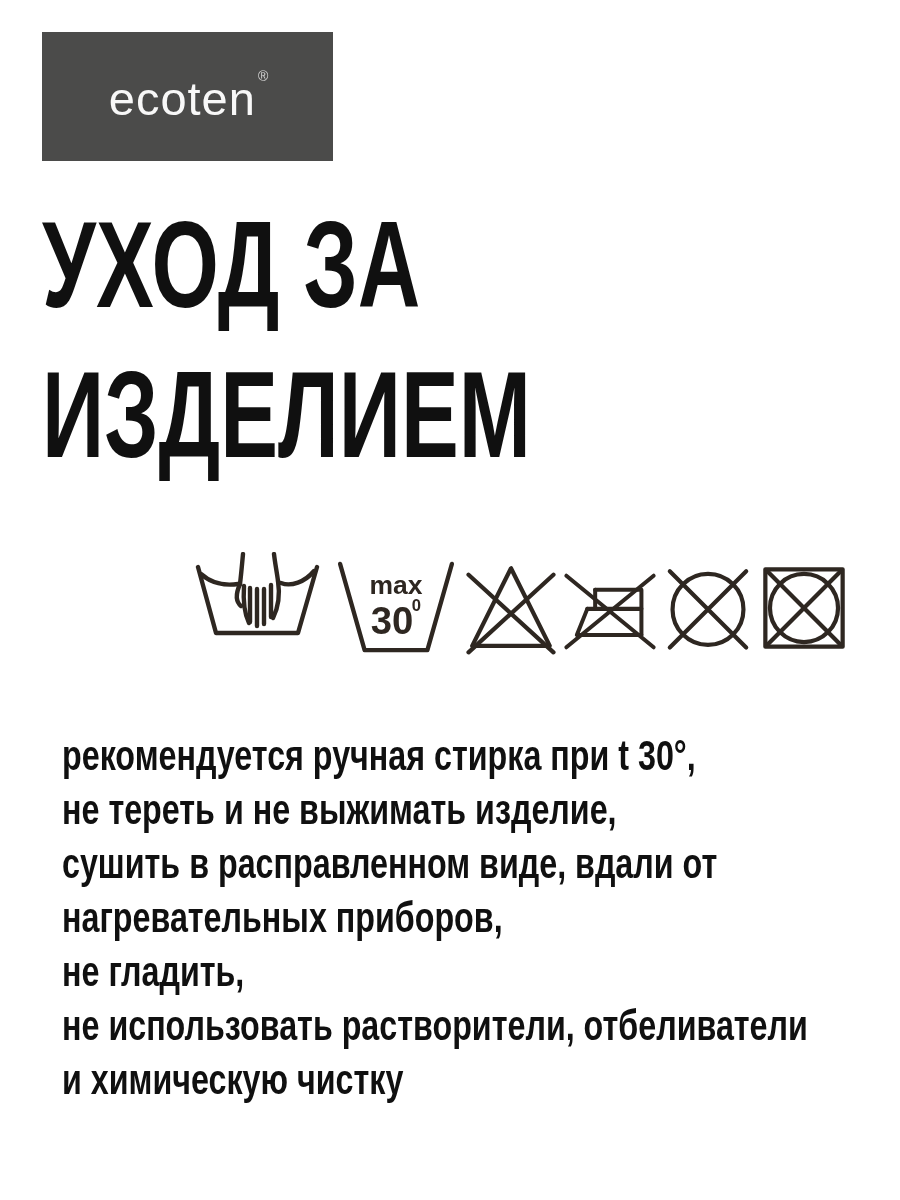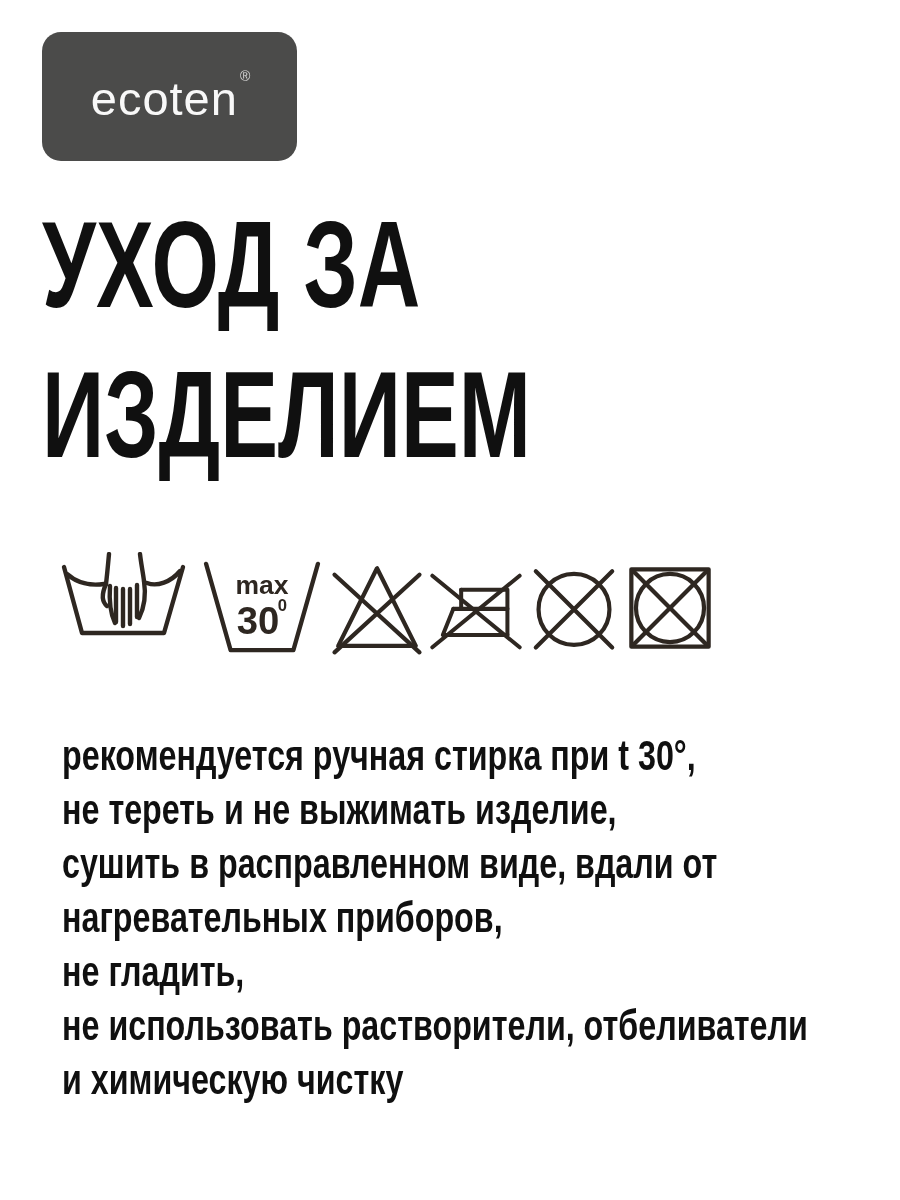--- a/index.html
+++ b/index.html
@@ -13,27 +13,26 @@
     height: 1200px;
     background: var(--page-bg, #ffffff);
     overflow: hidden;
     font-family: "Liberation Sans", sans-serif;
   }
   
   .logo-box {
     position: absolute;
     left: 42px;
     top: 32px;
-    width: 255px;
+    width: 291px;
     height: 129px;
     background: var(--logo-bg, #4b4b4a);
     display: flex;
     align-items: center;
     justify-content: center;
-    border-radius: 19px;
   }
   .logo-text {
     color: var(--logo-text, #f8f8f8);
     font-size: 47px;
     font-weight: 400;
     letter-spacing: 1px;
     line-height: 1;
     position: relative;
     top: 2px;
   }
@@ -62,21 +61,21 @@
     letter-spacing: 0px;
   }
   
   .symbols-row {
     position: absolute;
     left: 58px;
     top: 552px;
     width: 792px;
     height: 112px;
     display: flex;
-    justify-content: flex-start;
+    justify-content: flex-end;
     align-items: center;
     color: var(--symbol-stroke, #2e2721);
   }
   .symbols-row svg {
     display: block;
     flex: 0 0 auto;
   }
   .symbols-row text {
     font-family: "Liberation Sans", sans-serif;
     fill: currentColor;

